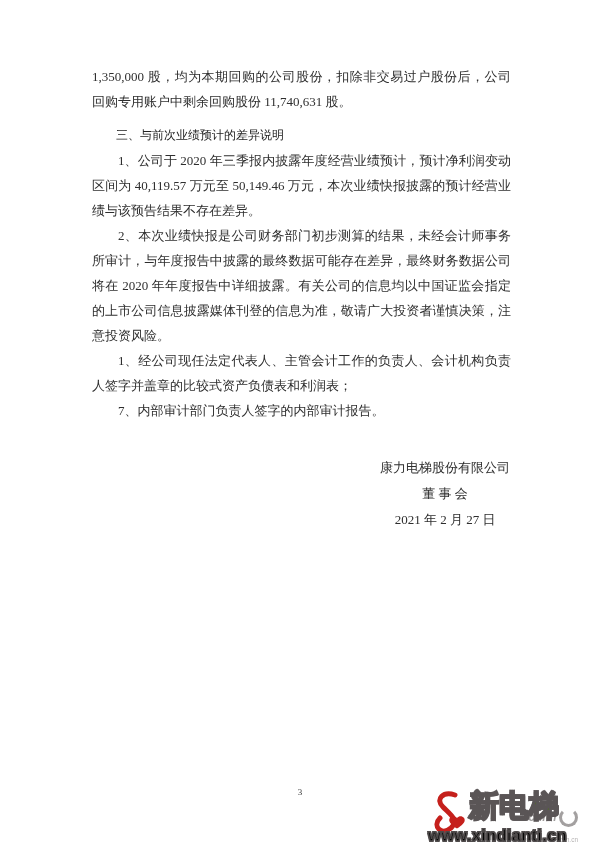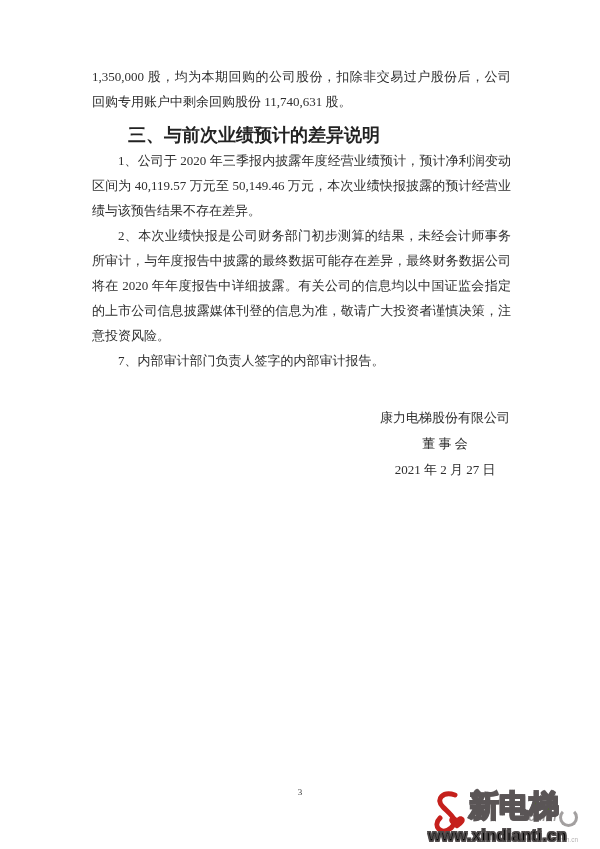--- a/index.html
+++ b/index.html
@@ -28,22 +28,22 @@
   }
   .para {
     margin: 0;
     text-indent: 2em;
   }
   .para.no-indent {
     text-indent: 0;
   }
   .heading {
     margin: 9px 0 0 0;
-    font-size: 18px;
-    font-weight: bold;
+    font-size: 12px;
+    font-weight: normal;
     text-indent: 2em;
     color: #222222;
   }
   .closing {
     margin-top: 12px;
   }
   .signature {
     margin-top: 32px;
     margin-left: auto;
     width: 132px;
@@ -147,20 +147,21 @@
 
 <div class="page">
 
   <div class="doc-body">
     <p class="para no-indent">1,350,000 股，均为本期回购的公司股份，扣除非交易过户股份后，公司回购专用账户中剩余回购股份 11,740,631 股。</p>
 
     <h3 class="heading">三、与前次业绩预计的差异说明</h3>
     <p class="para">1、公司于 2020 年三季报内披露年度经营业绩预计，预计净利润变动区间为 40,119.57 万元至 50,149.46 万元，本次业绩快报披露的预计经营业绩与该预告结果不存在差异。</p>
     <p class="para">2、本次业绩快报是公司财务部门初步测算的结果，未经会计师事务所审计，与年度报告中披露的最终数据可能存在差异，最终财务数据公司将在 2020 年年度报告中详细披露。有关公司的信息均以中国证监会指定的上市公司信息披露媒体刊登的信息为准，敬请广大投资者谨慎决策，注意投资风险。</p>
 
+    <p class="para">1、经公司现任法定代表人、主管会计工作的负责人、会计机构负责人签字并盖章的比较式资产负债表和利润表；</p>
     <p class="para">7、内部审计部门负责人签字的内部审计报告。</p>
 
 
     <div class="signature">
       <div>康力电梯股份有限公司</div>
       <div>董 事 会</div>
       <div>2021 年 2 月 27 日</div>
     </div>
   </div>
 

